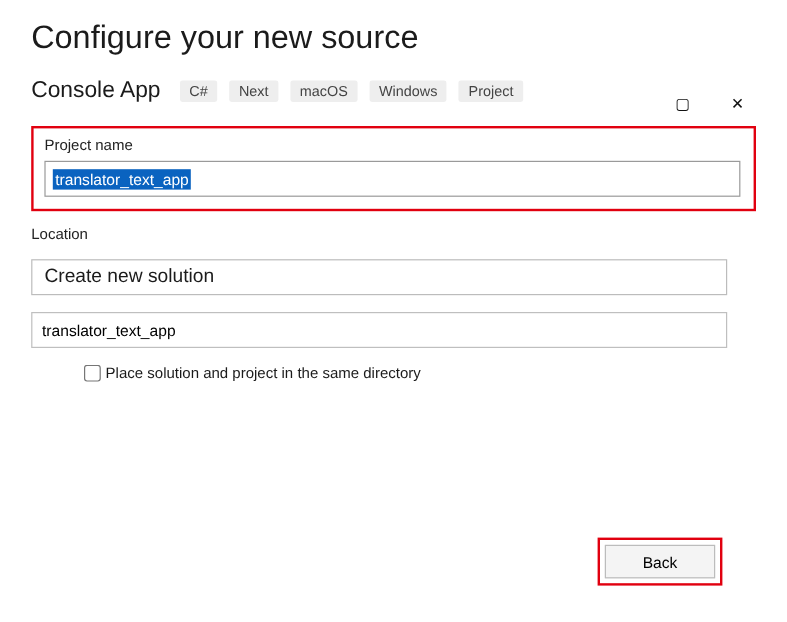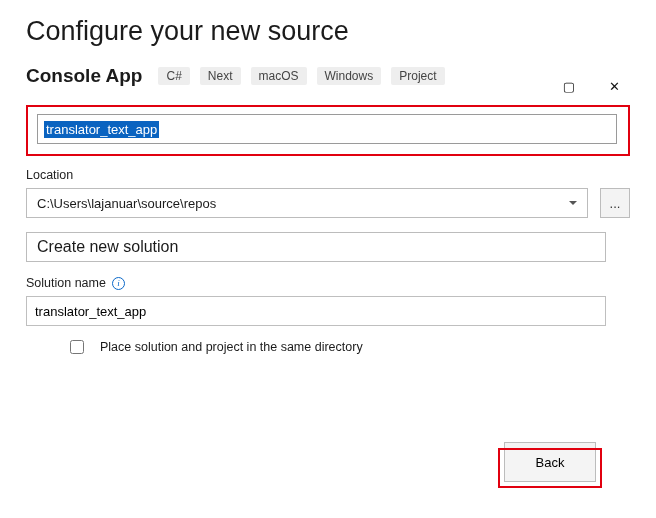--- a/index.html
+++ b/index.html
@@ -19,21 +19,21 @@
     margin: 2px 0 18px 0;
   }
   .subheader-row {
     display: flex;
     align-items: center;
     gap: 10px;
     margin-bottom: 18px;
   }
   .subheader-title {
     font-size: 19px;
-    font-weight: 700;
+    font-weight: 400;
     margin-right: 6px;
   }
   .tag {
     background: #eeeeee;
     color: #444;
     font-size: 12px;
     padding: 2px 8px;
     border-radius: 2px;
   }
   .win-controls {
@@ -149,40 +149,40 @@
     display: flex;
     align-items: center;
     justify-content: space-between;
     padding: 0 10px;
     font-size: 16px;
   }
 
   .checkbox-row {
     display: flex;
     align-items: center;
-    gap: 16px;
+    gap: 4px;
     margin-top: 6px;
     font-size: 12.5px;
     padding-left: 44px;
   }
   .checkbox-row input[type="checkbox"] {
     width: 14px; height: 14px;
     margin: 0;
   }
 
   .footer-buttons {
     position: absolute;
     right: 60px;
     bottom: 36px;
     display: flex;
     gap: 6px;
   }
   .btn {
     width: 92px;
-    height: 40px;
+    height: 28px;
     border: 1px solid #bcbcbc;
     background: #f4f4f4;
     font-size: 13px;
     font-family: inherit;
     cursor: pointer;
   }
   .btn.primary {
     border: 1px solid #6fa2d8;
     background: #f5faff;
   }
@@ -209,48 +209,38 @@
   <span class="tag">Windows</span>
   <span class="tag">Project</span>
 </div>
 
 <div class="win-controls">
   <span>▢</span>
   <span>✕</span>
 </div>
 
 <div class="highlight-box">
+  <div class="group-label">Project name</div>
   <div class="selection-wrap">
     <span class="selection-text">translator_text_app</span>
   </div>
 </div>
 
 <div class="field-block">
   <div class="group-label">Location</div>
-  <div class="combo-row">
-    <div class="combo">
-      <span>C:\Users\lajanuar\source\repos</span>
-      <span class="caret"></span>
-    </div>
-    <div class="browse-btn">...</div>
-  </div>
 </div>
 
 <div class="field-block">
   <div class="solution-combo">
     <span>Create new solution</span>
     <span class="caret"></span>
   </div>
 </div>
 
 <div class="field-block">
-  <div class="group-label">
-    <span>Solution name</span>
-    <span class="info-icon">i</span>
-  </div>
   <input class="text-input" type="text" value="translator_text_app" style="">
 </div>
 
 <label class="checkbox-row">
   <input type="checkbox" style="">
   <span>Place solution and project in the same directory</span>
 </label>
 
 <div class="footer-buttons">
   <button class="btn">Back</button>

